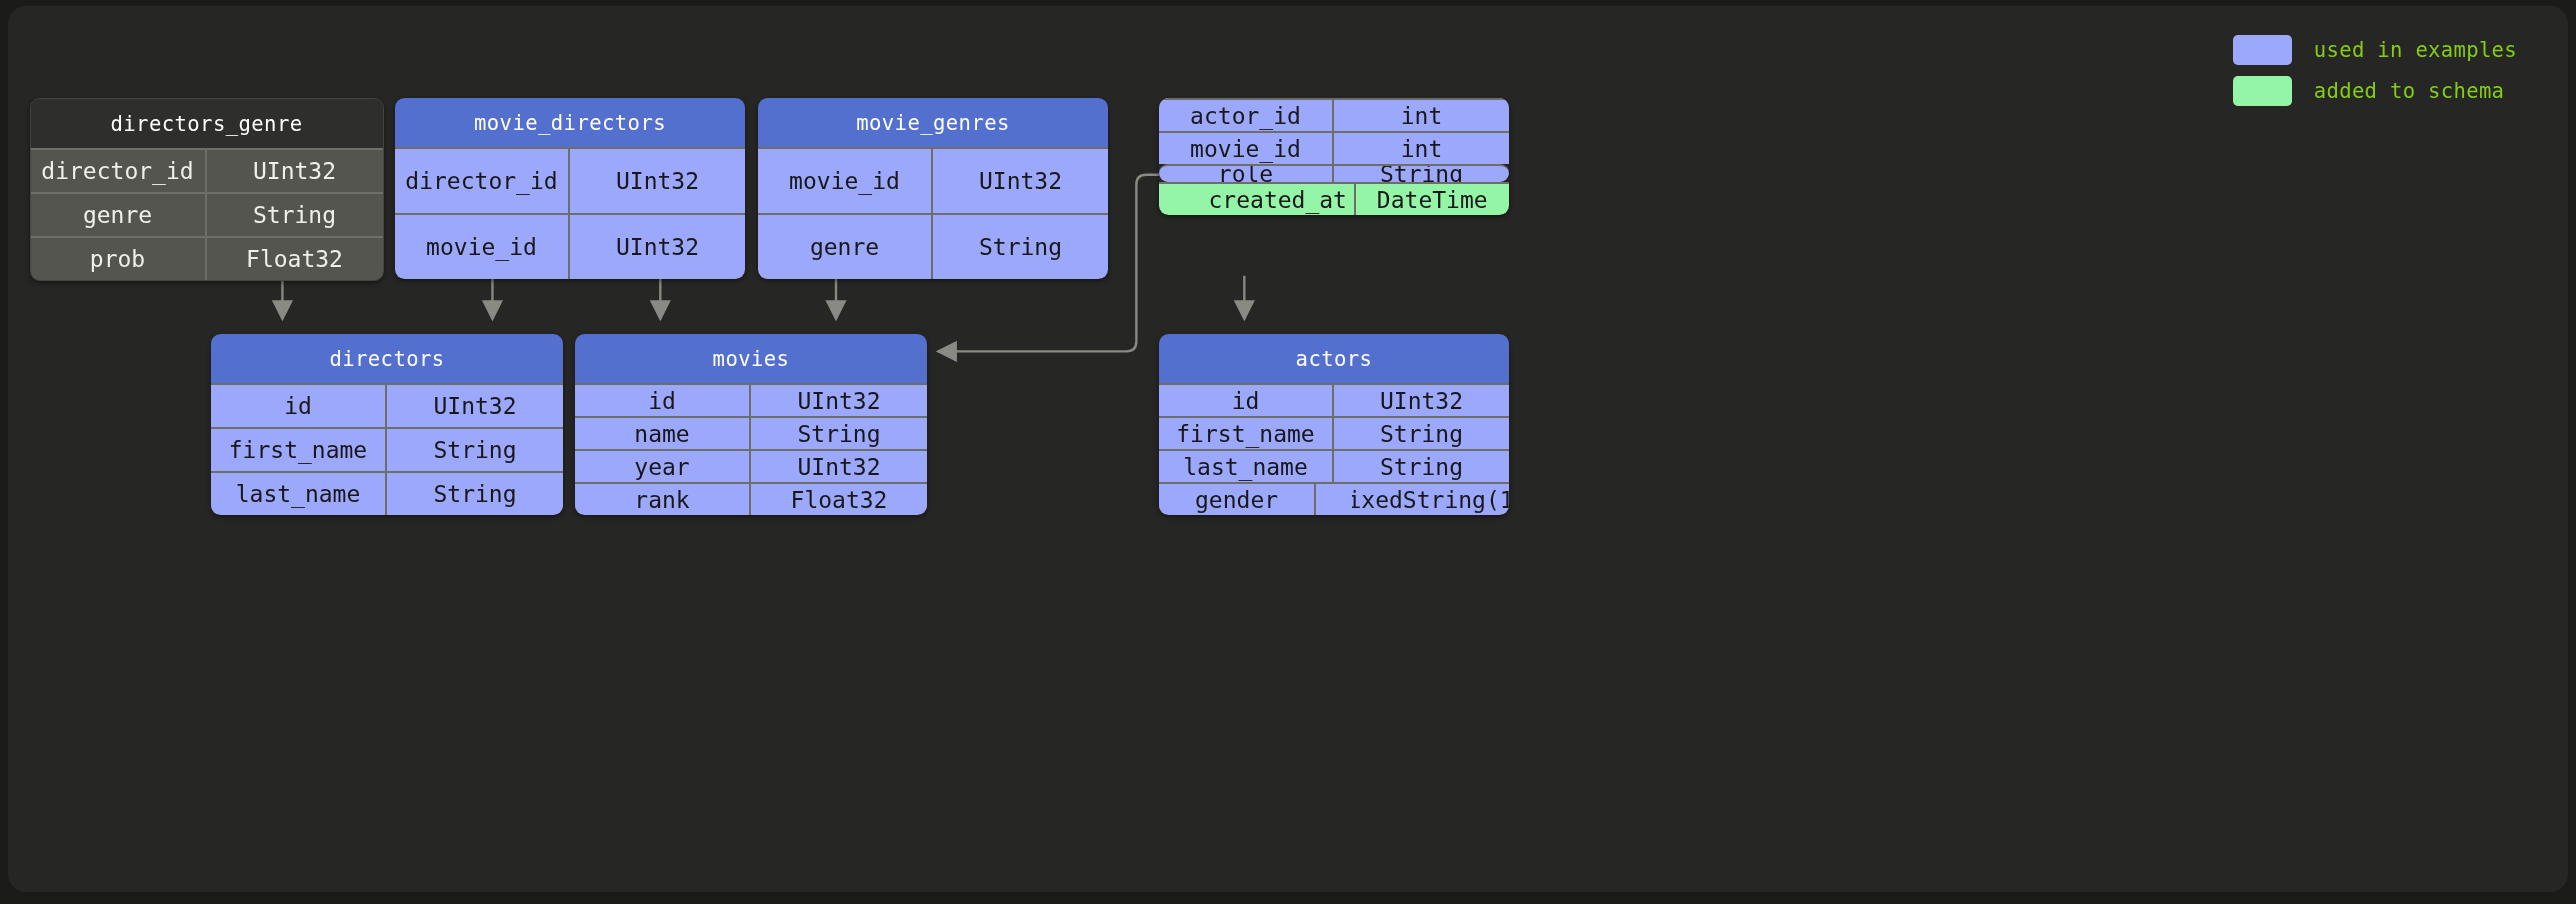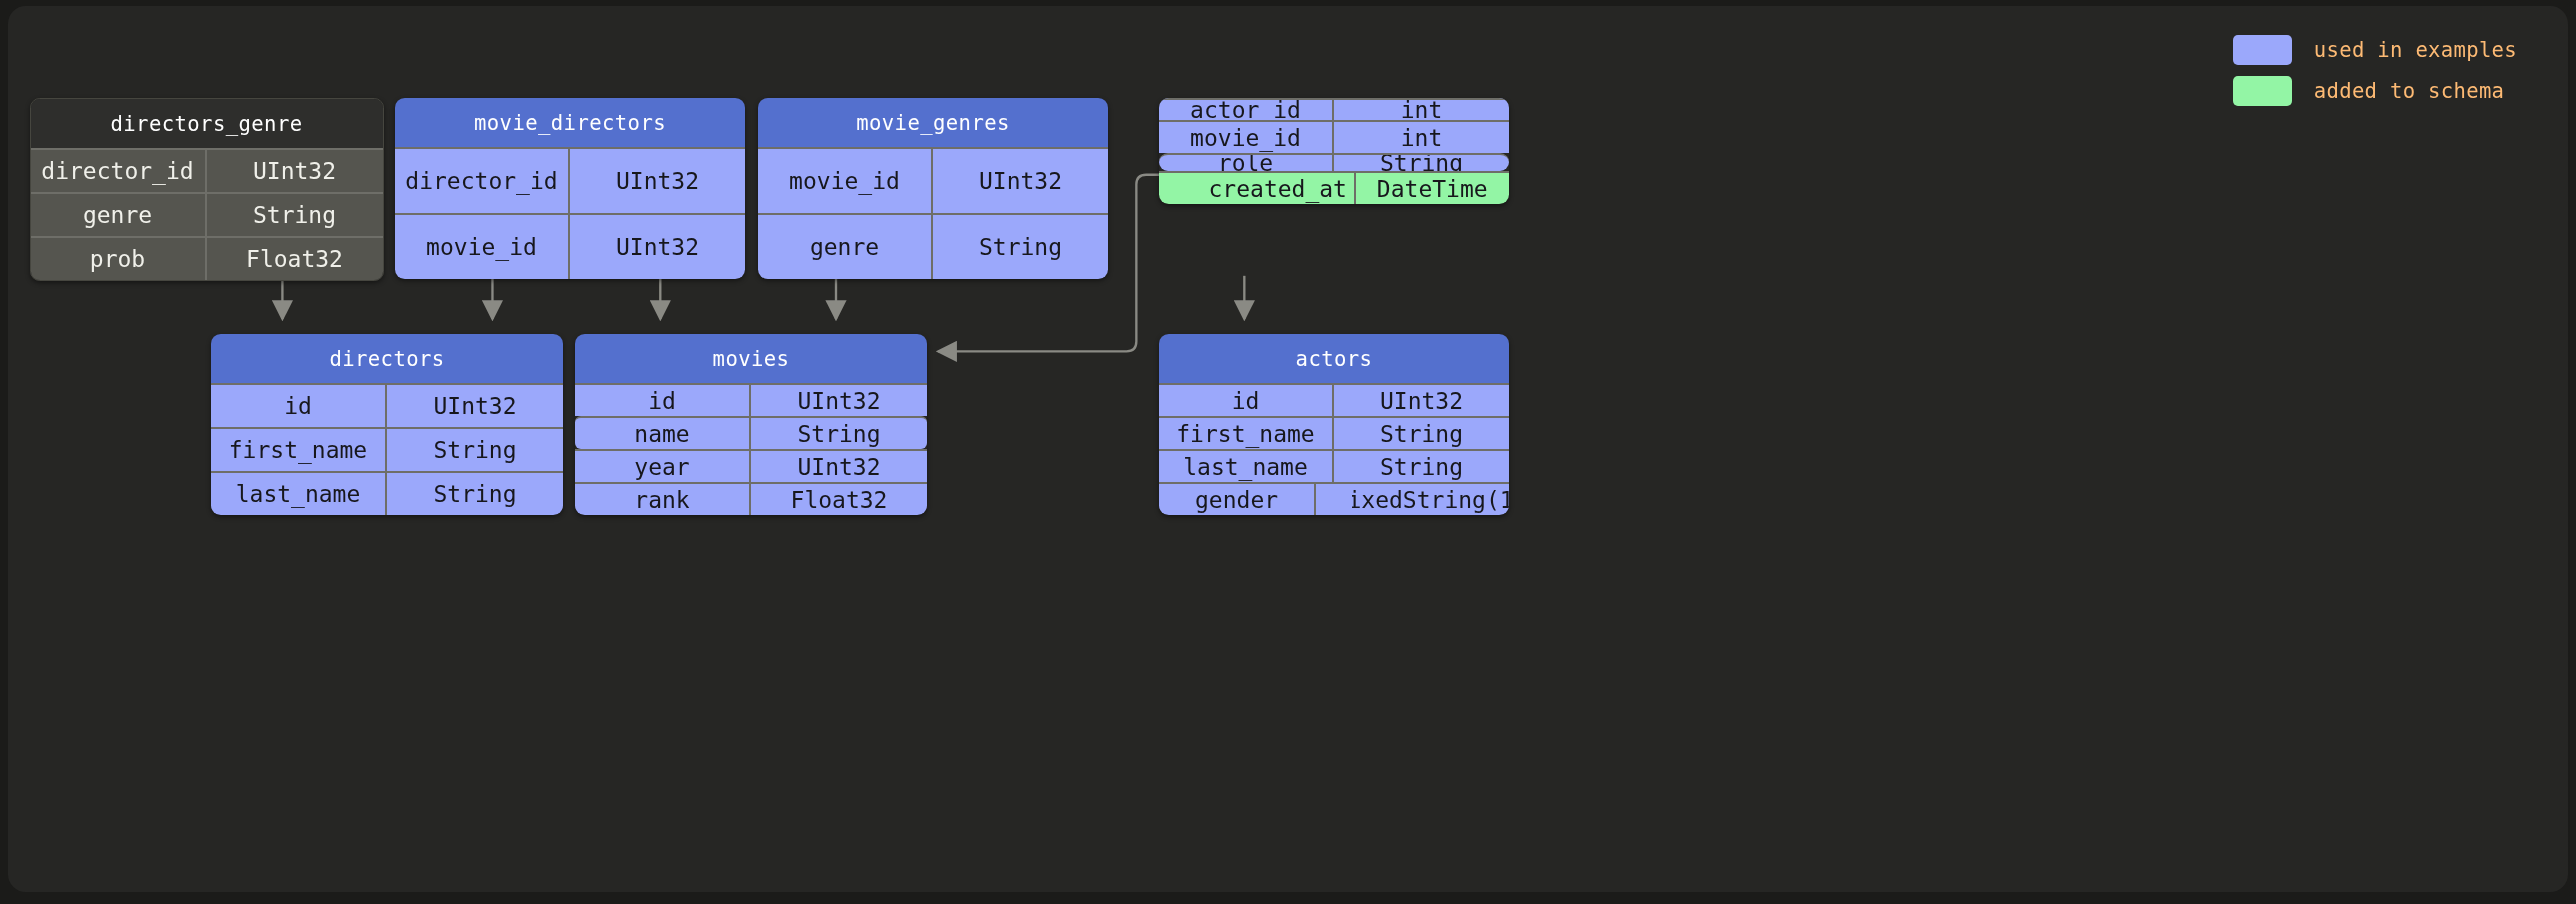--- a/index.html
+++ b/index.html
@@ -41,21 +41,21 @@
     align-items: center;
     gap: 21.6px;
   }
   .legend-swatch {
     width: 59px;
     height: 29.5px;
     border-radius: 4.9px;
     flex: none;
   }
   .legend-label {
-    color: #fdba74;
+    color: #84cc16;
     font-size: 20.6px;
     letter-spacing: 0.3px;
     white-space: nowrap;
   }
 
   
   .entity {
     position: absolute;
     border-radius: 9.8px;
     overflow: hidden;
@@ -185,21 +185,21 @@
         <div class="entity-row" style="height: 66px;">
           <div class="cell name">movie_id</div>
           <div class="cell type">UInt32</div>
         </div>
         <div class="entity-row" style="height: 66px;">
           <div class="cell name">genre</div>
           <div class="cell type">String</div>
         </div>
       </div>
       <div class="entity theme-blue" style="left: 1159px; top: 98px; width: 350px;">
-        <div class="entity-row" style="height: 22px;">
+        <div class="entity-row" style="height: 33px;">
           <div class="cell name">actor_id</div>
           <div class="cell type">int</div>
         </div>
         <div class="entity-row" style="height: 33px;">
           <div class="cell name">movie_id</div>
           <div class="cell type">int</div>
         </div>
         <div class="entity-row" style="height: 18px; border-radius: 16px;">
           <div class="cell name">role</div>
           <div class="cell type">String</div>
@@ -223,21 +223,21 @@
           <div class="cell name">last_name</div>
           <div class="cell type">String</div>
         </div>
       </div>
       <div class="entity theme-blue" style="left: 575px; top: 334px; width: 352px;">
         <div class="entity-title">movies</div>
         <div class="entity-row" style="height: 33px;">
           <div class="cell name">id</div>
           <div class="cell type">UInt32</div>
         </div>
-        <div class="entity-row" style="height: 33px; border-radius: 6px;">
+        <div class="entity-row" style="height: 33px;">
           <div class="cell name">name</div>
           <div class="cell type">String</div>
         </div>
         <div class="entity-row" style="height: 33px;">
           <div class="cell name">year</div>
           <div class="cell type">UInt32</div>
         </div>
         <div class="entity-row" style="height: 33px;">
           <div class="cell name">rank</div>
           <div class="cell type">Float32</div>

